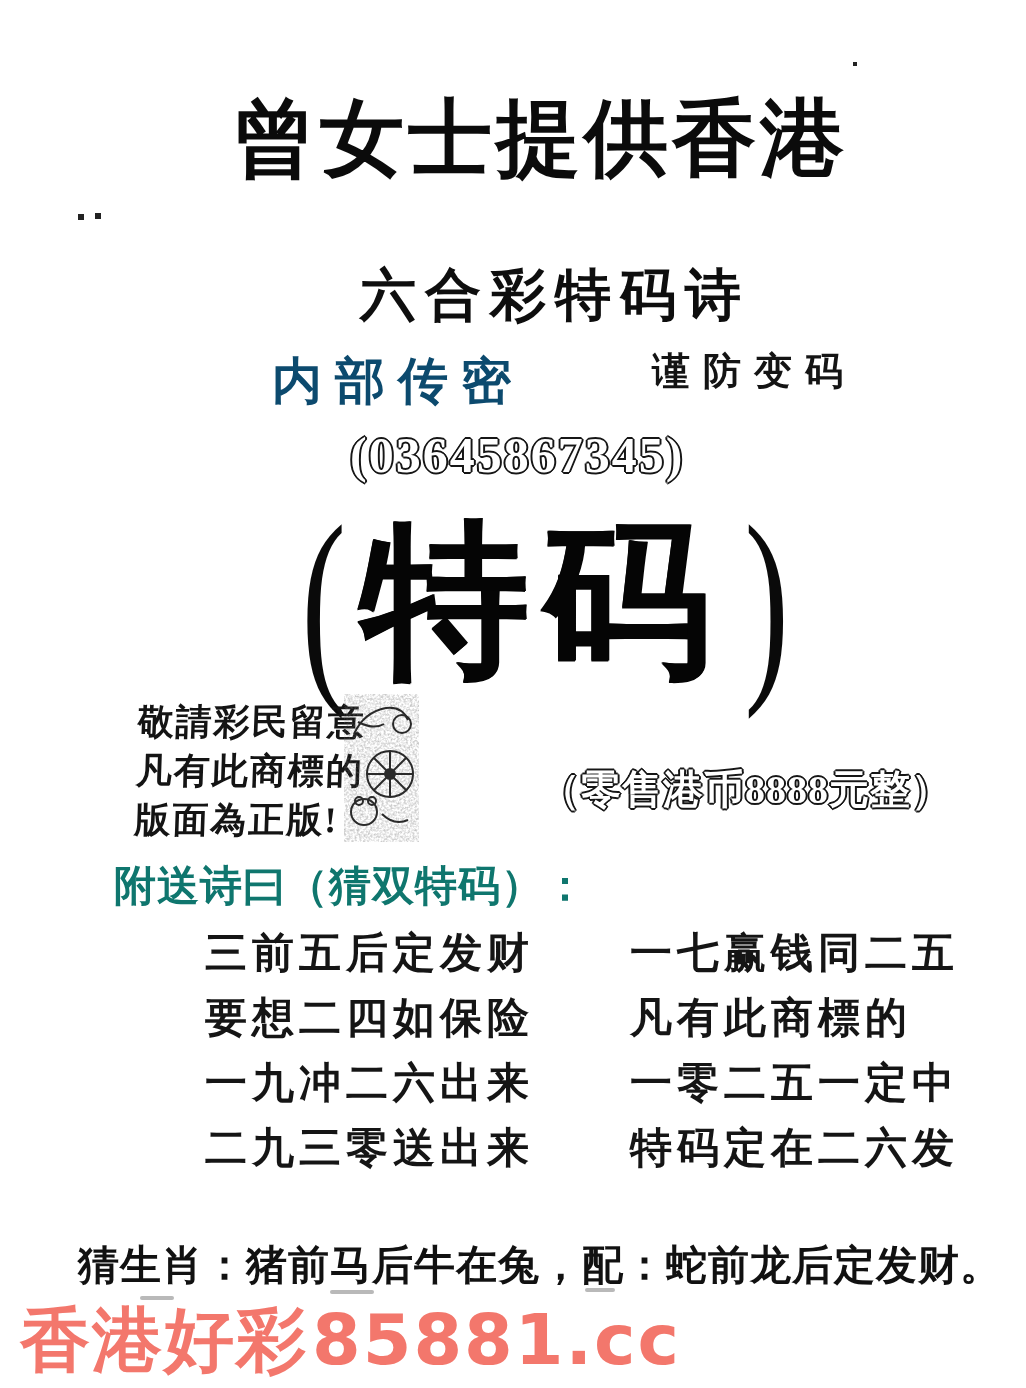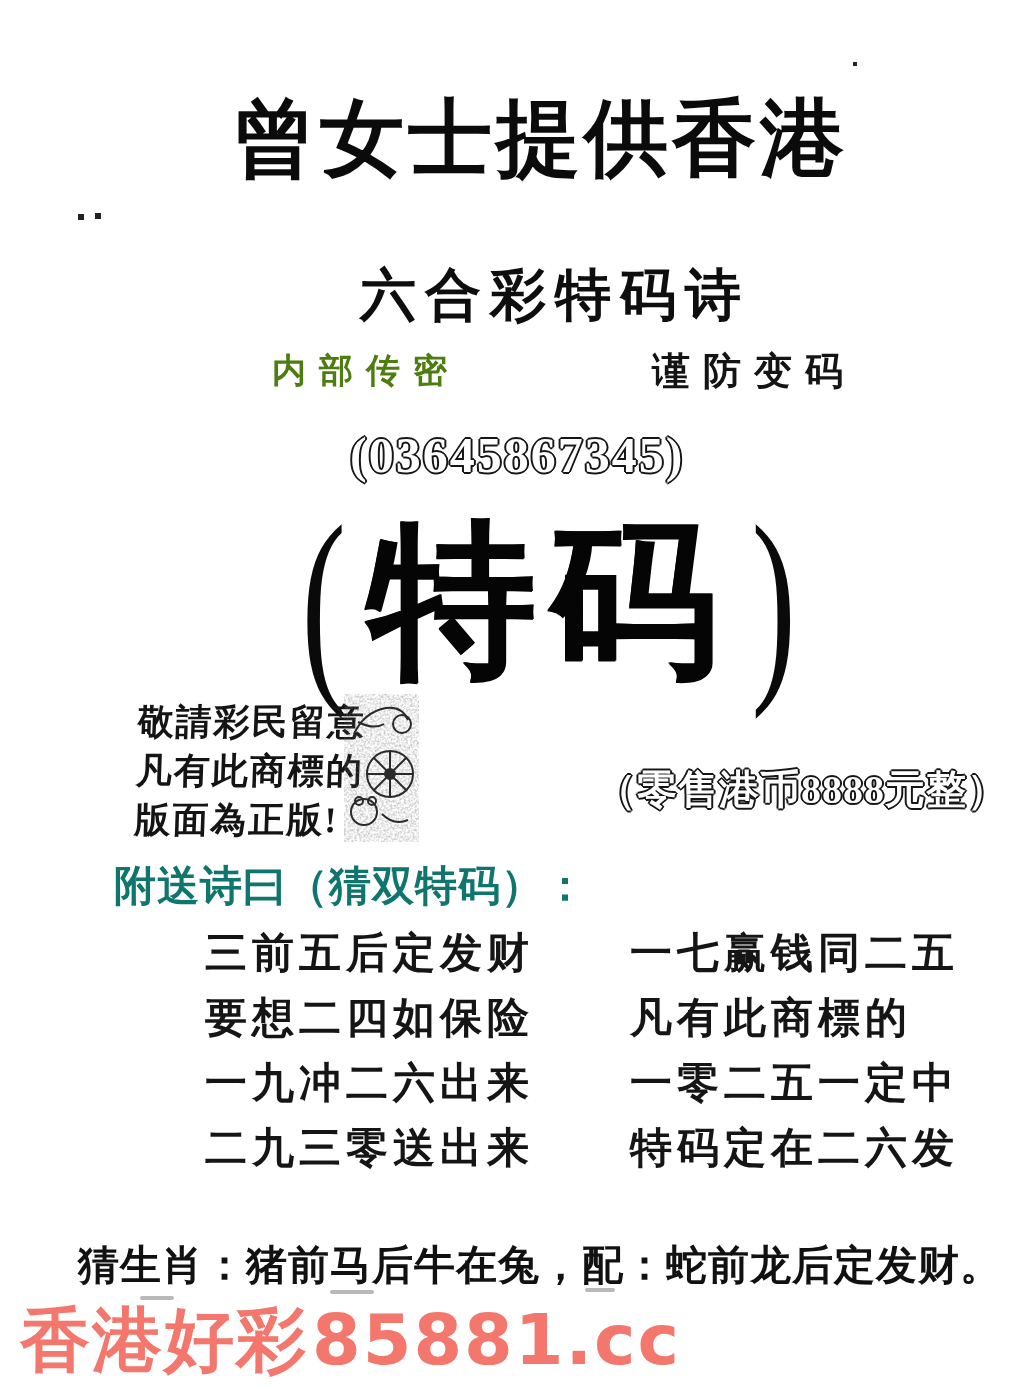--- a/index.html
+++ b/index.html
@@ -33,22 +33,22 @@
     font-size: 84px; font-weight: 700;
     letter-spacing: 4px; color: #0b0b0b;
   }
   .subtitle {
     left: 360px; top: 258px;
     font-size: 56px; font-weight: 700;
     letter-spacing: 9px; color: #0e0e0e;
   }
   .label-left {
     left: 272px; top: 348px;
-    font-size: 34px; font-weight: 600;
-    letter-spacing: 13px; color: #4d7c0f;
+    font-size: 50px; font-weight: 600;
+    letter-spacing: 13px; color: #0c4a6e;
   }
   .label-right {
     left: 652px; top: 346px;
     font-size: 38px; font-weight: 600;
     letter-spacing: 13px; color: #141414; text-align: right;
   }
   .serial {
     left: 350px; top: 426px;
     font-size: 50px; font-weight: 700;
     letter-spacing: 2px;
@@ -67,35 +67,35 @@
   }
   .headline .paren {
     font-size: 215px; line-height: 195px;
     font-weight: 400; color: #0a0a0a;
     transform: scaleX(0.62);
   }
   .headline .paren.close { transform: scaleX(0.62); }
   .headline .big-text {
     font-size: 168px; line-height: 180px;
     font-weight: 900; letter-spacing: 14px;
-    margin: 0 6px 0 8px; color: #050505;
+    margin: 0 6px 0 1px; color: #050505;
     text-shadow: 1px 0 #050505, 0 1px #050505;
   }
 
   .notice {
     left: 136px; top: 698px;
     font-size: 36px; font-weight: 600;
     line-height: 49px; letter-spacing: 2px;
     color: #141414; white-space: nowrap;
     transform: skewX(-2deg);
   }
   .stamp { position: absolute; left: 344px; top: 694px; }
 
   .price {
-    left: 596px; top: 762px;
+    left: 540px; top: 762px;
     font-size: 40px; font-weight: 700;
     letter-spacing: 1px;
   }
 
   .poem-intro {
     left: 114px; top: 858px;
     font-size: 42px; font-weight: 800;
     letter-spacing: 1px; color: #0f766e;
   }
   .poem-col {

